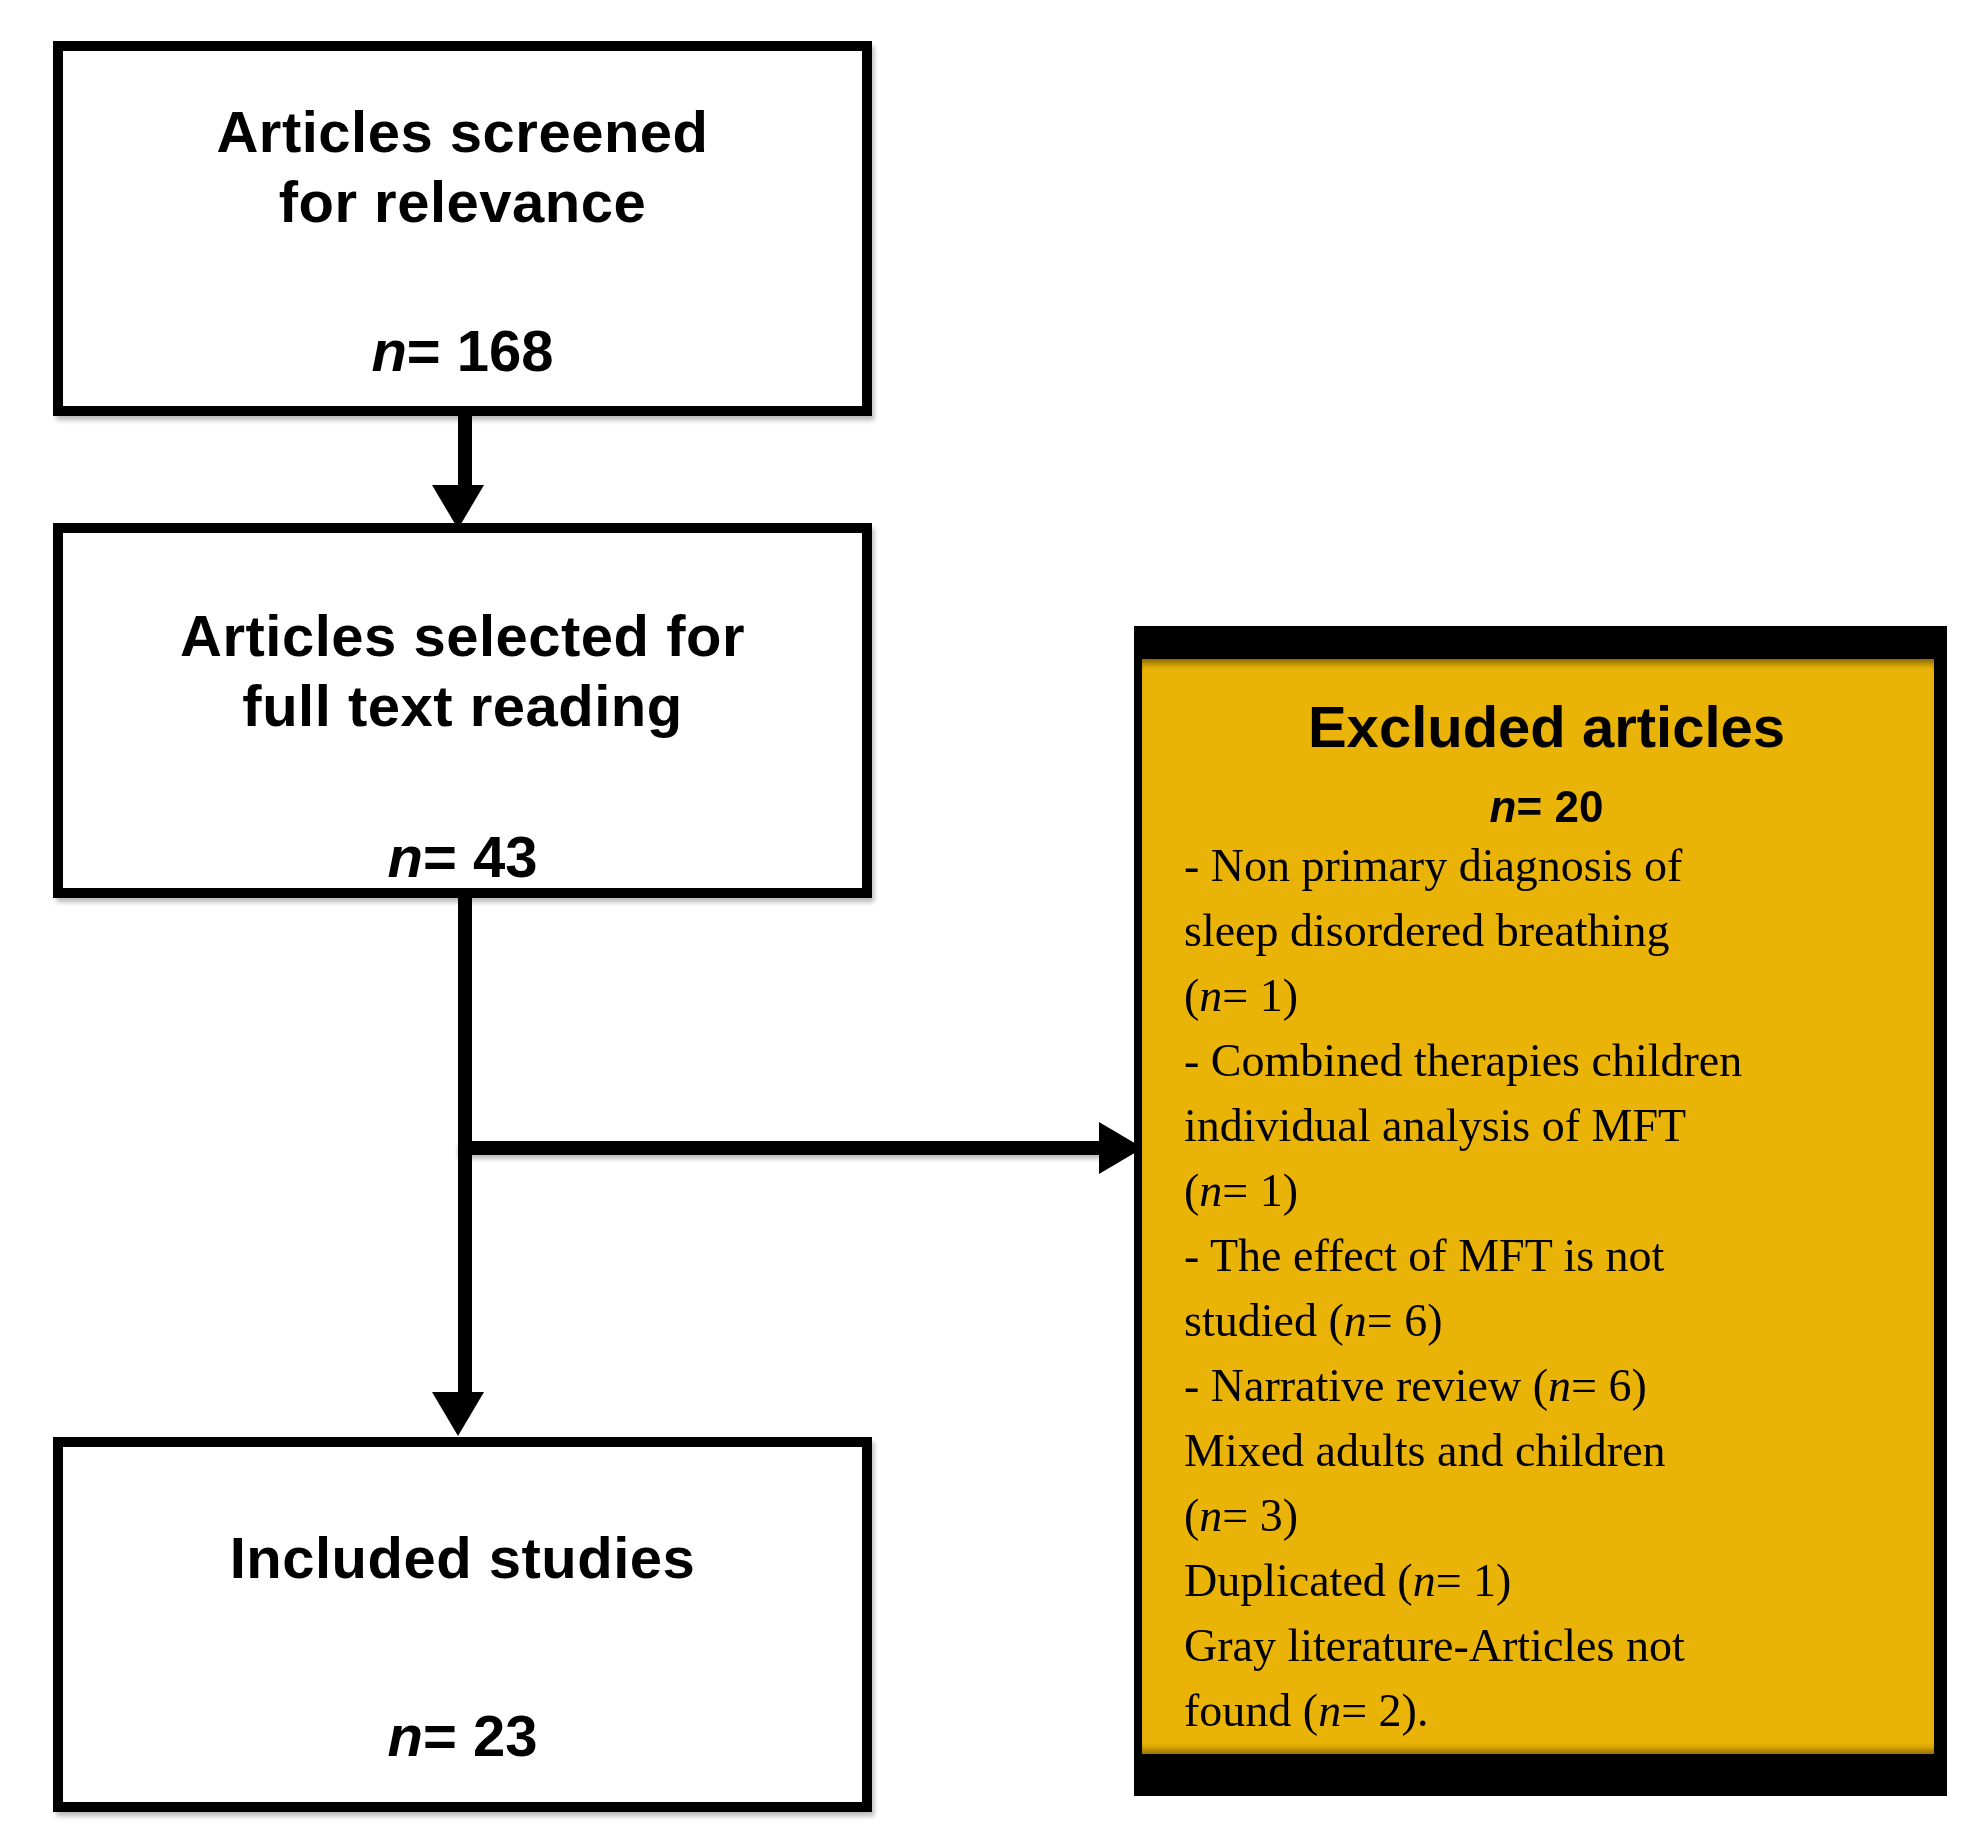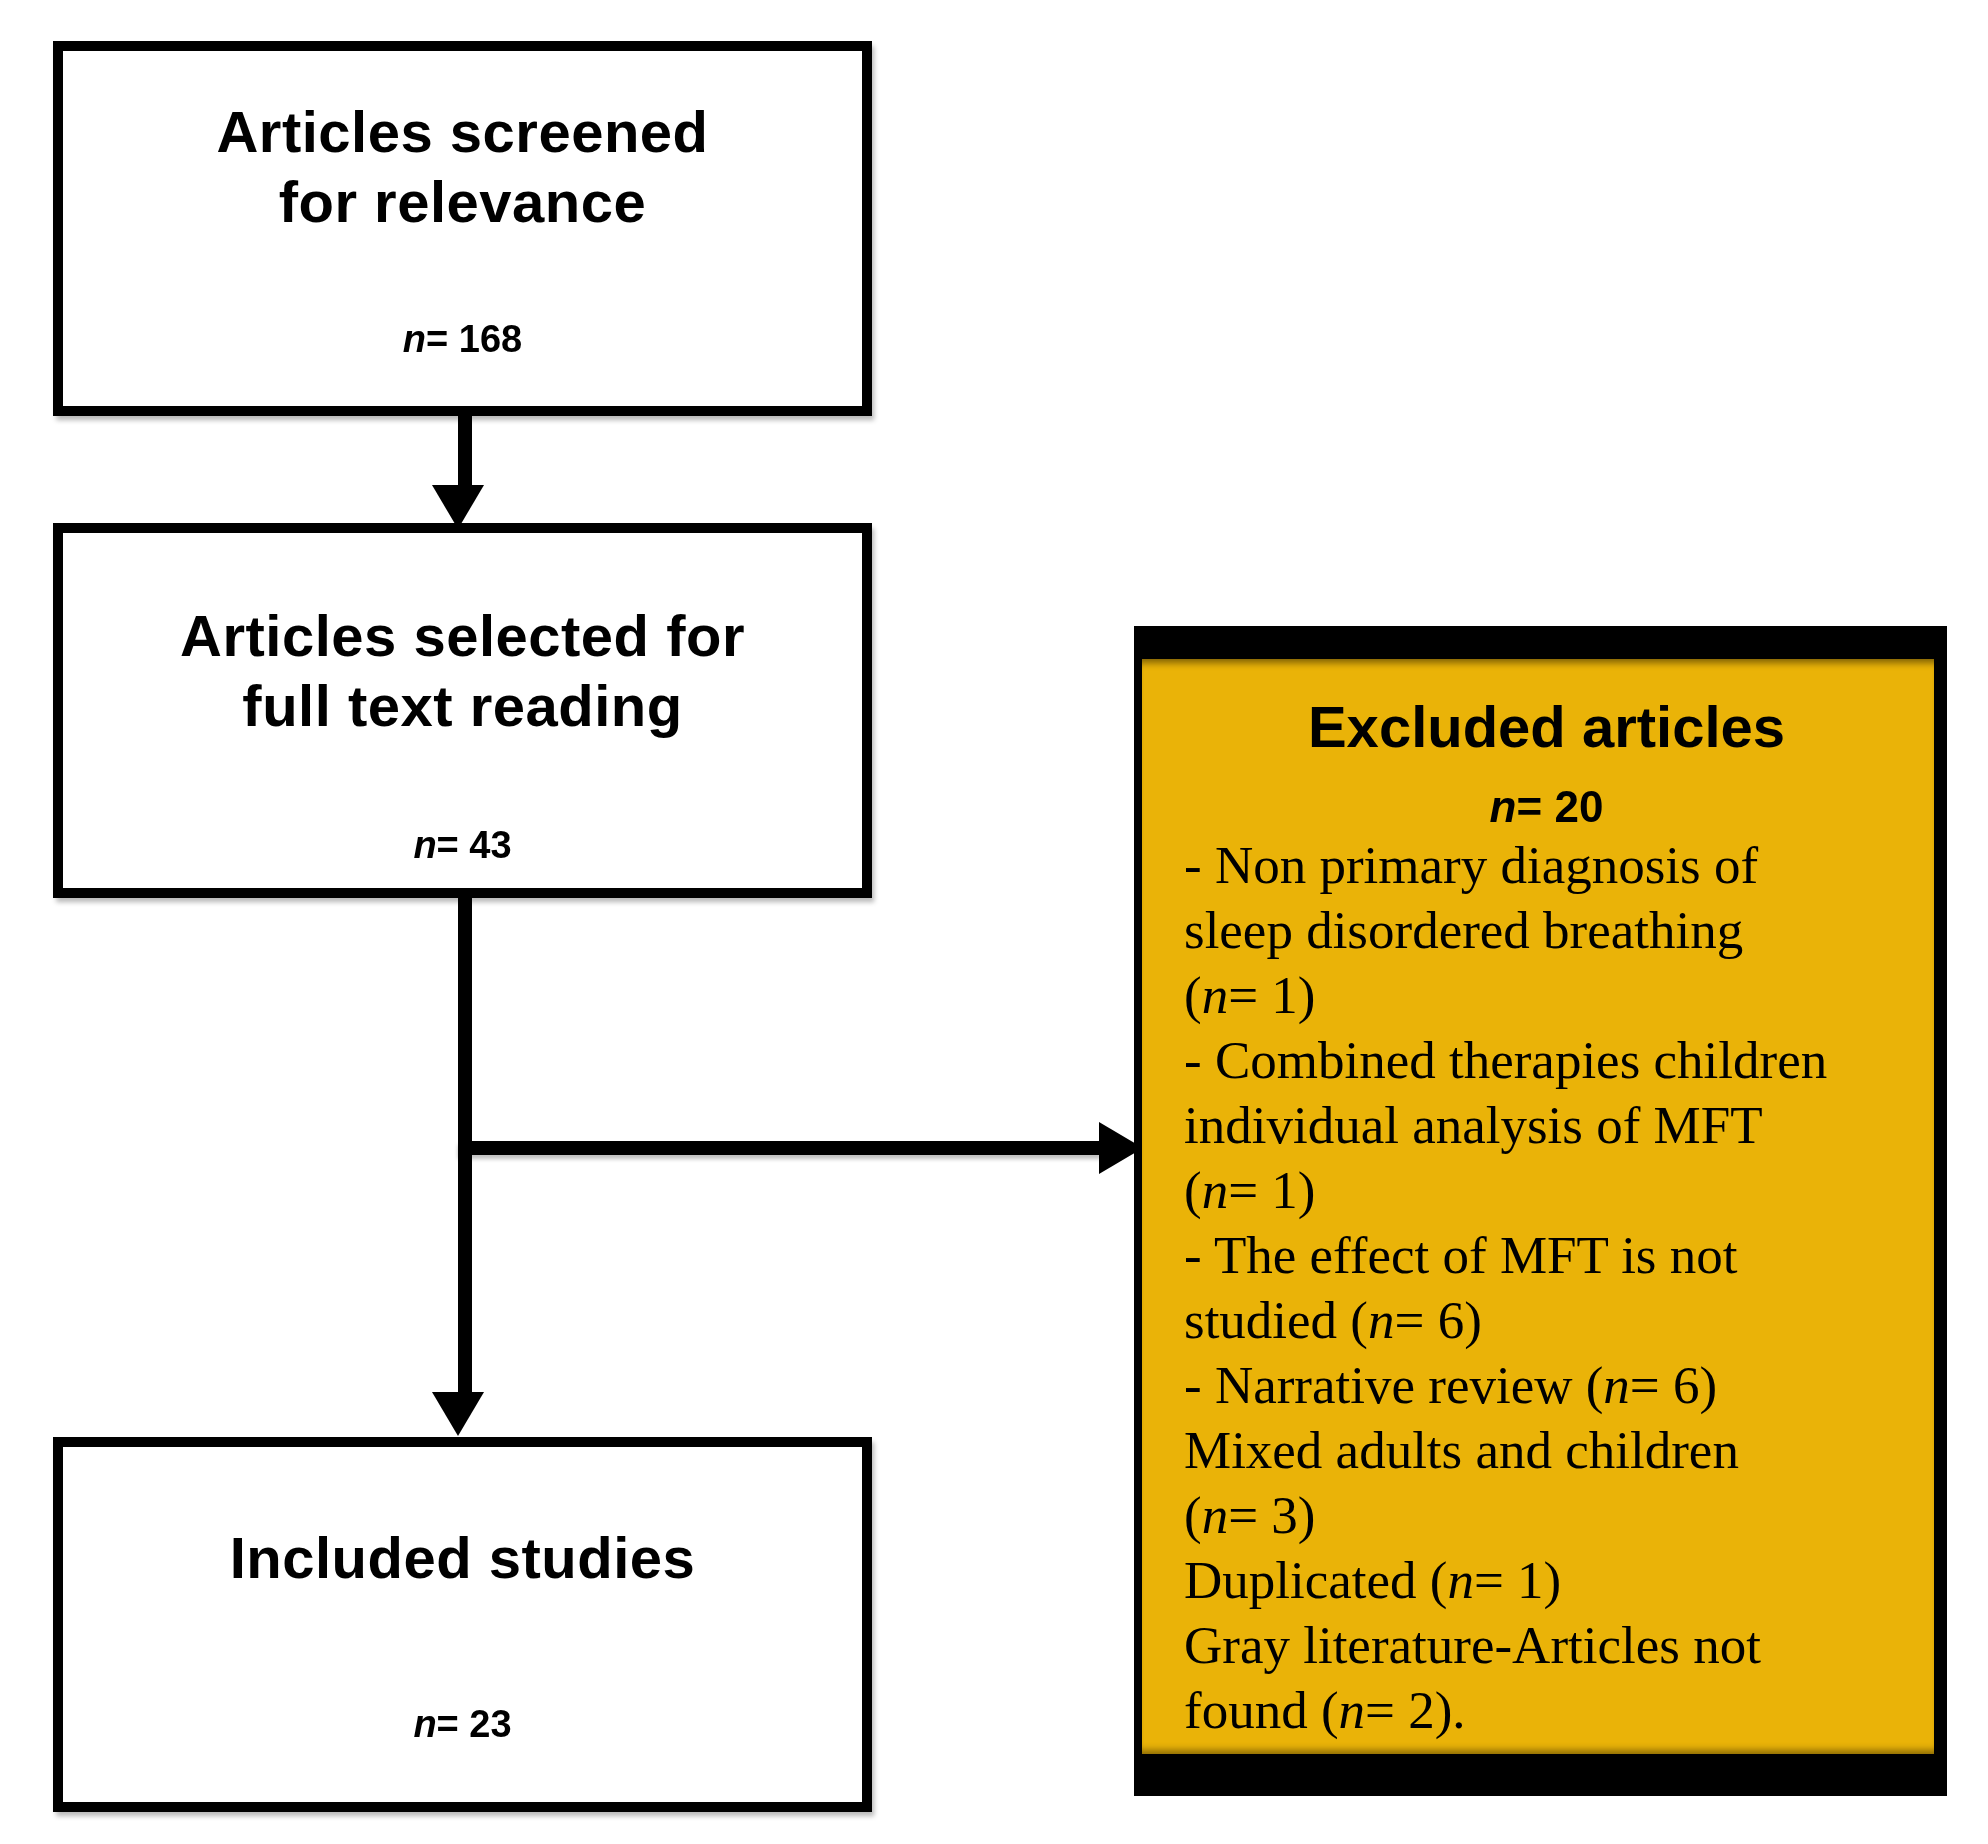--- a/index.html
+++ b/index.html
@@ -38,21 +38,21 @@
 
   .box-title {
     font-weight: bold;
     font-size: 58px;
     line-height: 1.2;
     white-space: pre-line;
     letter-spacing: 0.5px;
   }
   .box-count {
     font-weight: bold;
-    font-size: 38px;
+    font-size: 58px;
     line-height: 1.1;
   }
   .box-screened .box-count { margin-top: 83px; }
   .box-fulltext .box-count { margin-top: 85px; }
   .box-included .box-count { margin-top: 111px; }
   .box-count i, .box-title i, .excl-count i, .excl-line i {
     font-style: italic;
   }
 
   
@@ -120,21 +120,21 @@
     text-align: center;
     font-weight: bold;
     font-size: 44px;
     line-height: 1.1;
     margin-top: 22px;
     font-family: "Liberation Sans", sans-serif;
   }
   .excl-list {
     margin-top: 1.9px;
     font-family: "Liberation Serif", serif;
-    font-size: 53px;
+    font-size: 46px;
     line-height: 65px;
   }
   .excl-line { white-space: nowrap; }
 </style>
 </head>
 <body>
 
 <div id="canvas">
 
   <div class="fbox box-screened">

